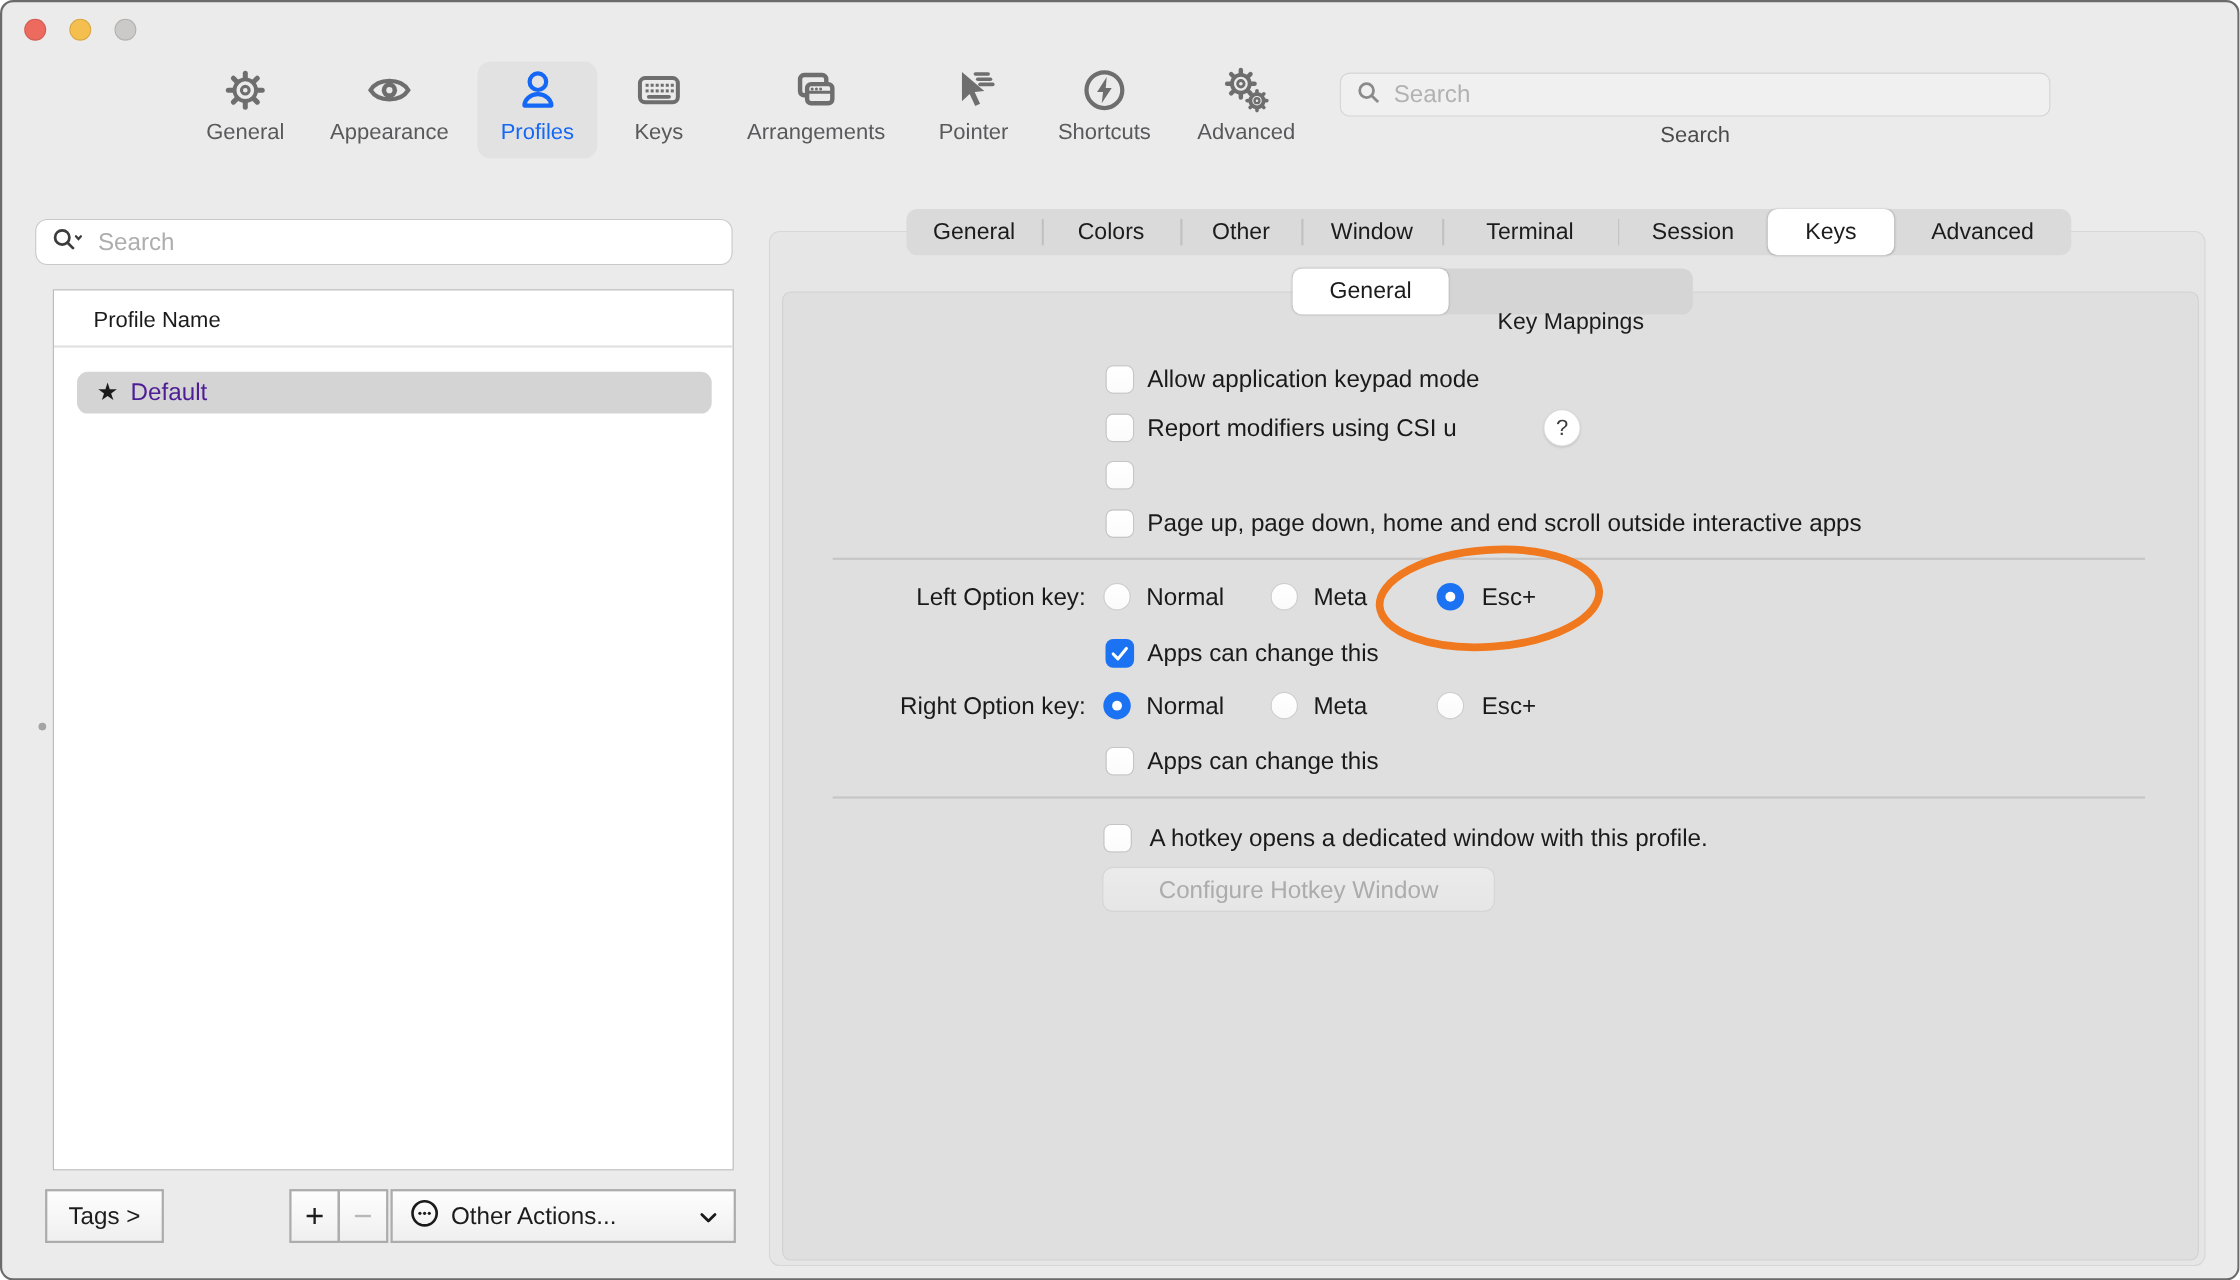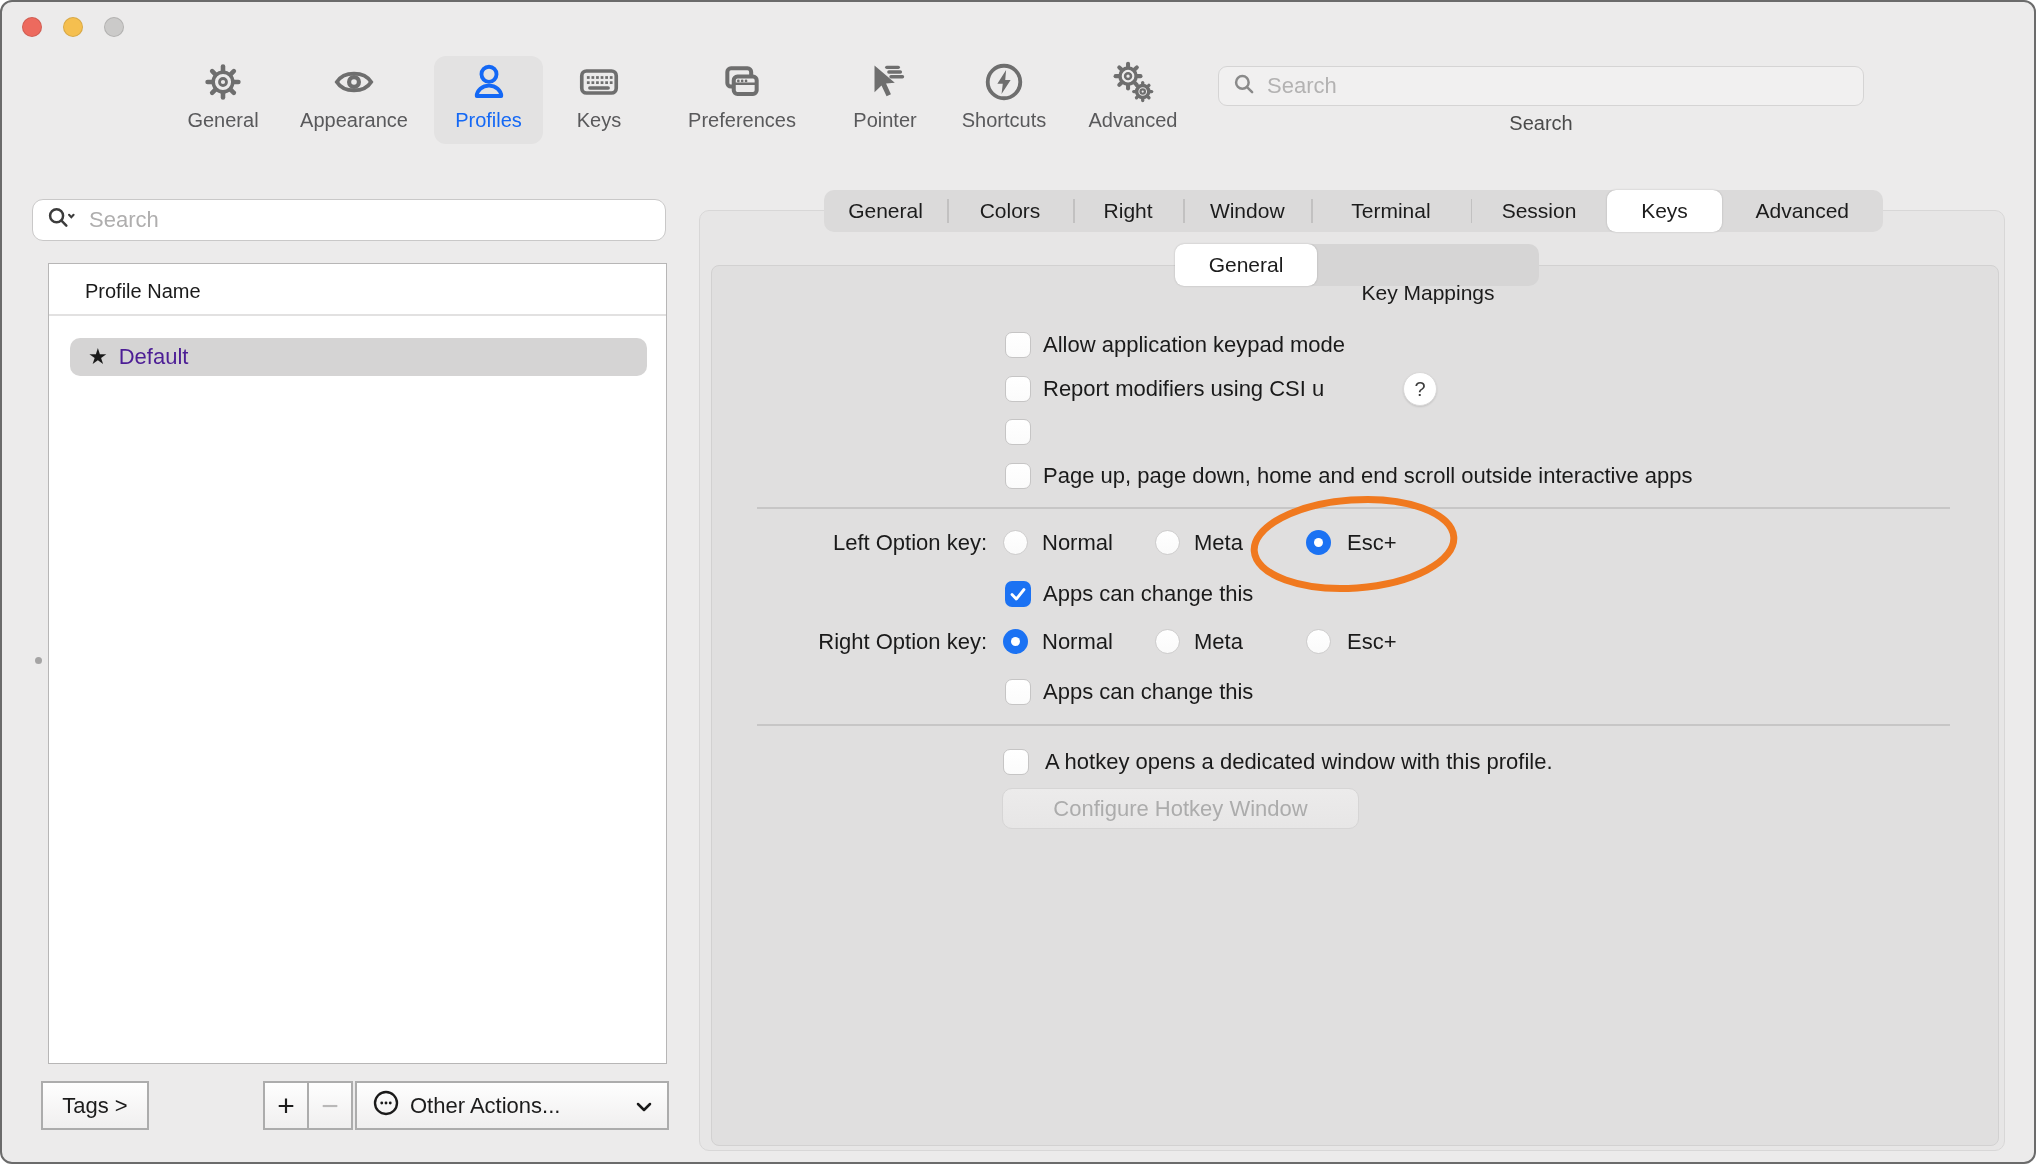--- a/index.html
+++ b/index.html
@@ -155,21 +155,21 @@
         <rect x="4" y="4.5" width="13" height="10" rx="2"></rect>
         <rect x="7.5" y="9" width="12.5" height="9.5" rx="2" fill="#ECEBEB"></rect>
         <g fill="#6E6E6E" stroke="none">
           <circle cx="10" cy="11.4" r="0.75"></circle>
             <circle cx="12.1" cy="11.4" r="0.75"></circle>
             <circle cx="14.2" cy="11.4" r="0.75"></circle>
         </g>
         <line x1="7.7" y1="13" x2="19.8" y2="13" stroke-width="1.4"></line>
       </svg>
     </div>
-    <div class="tlabel">Preferences</div>
+    <div class="tlabel">Arrangements</div>
   </div>
 
   <div class="titem" style="left:833px;width:100px;">
     <div class="ic">
       <svg width="42" height="42" viewBox="0 0 24 24">
         <g stroke="#6E6E6E" stroke-width="1.9" stroke-linecap="round">
           <line x1="13" y1="3.6" x2="19.6" y2="3.6"></line>
           <line x1="14.2" y1="6.3" x2="20.8" y2="6.3"></line>
           <line x1="15.4" y1="9" x2="22" y2="9"></line>
         </g>
@@ -235,21 +235,21 @@
     <input type="text" placeholder="Search" style="">
   </div>
   <div id="tsearch-caption">Search</div>
 
   <div id="panel-outer"></div>
   <div id="panel-inner"></div>
 
   <div id="tabbar">
     <div class="tab" style="width:125px;">General</div>
     <div class="tab" style="width:128px;">Colors</div>
-    <div class="tab" style="width:112px;">Right</div>
+    <div class="tab" style="width:112px;">Other</div>
     <div class="tab" style="width:130px;">Window</div>
     <div class="tab" style="width:162px;">Terminal</div>
     <div class="tab" style="width:139px;">Session</div>
     <div class="tab sel nosep" style="width:116px;">Keys</div>
     <div class="tab nosep" style="width:164px;">Advanced</div>
   </div>
 
   <div id="subtabbar">
     <div class="subtab sel" style="width:142px;">General</div>
     <div class="subtab" style="width:222px;margin-top:28px;">Key Mappings</div>

